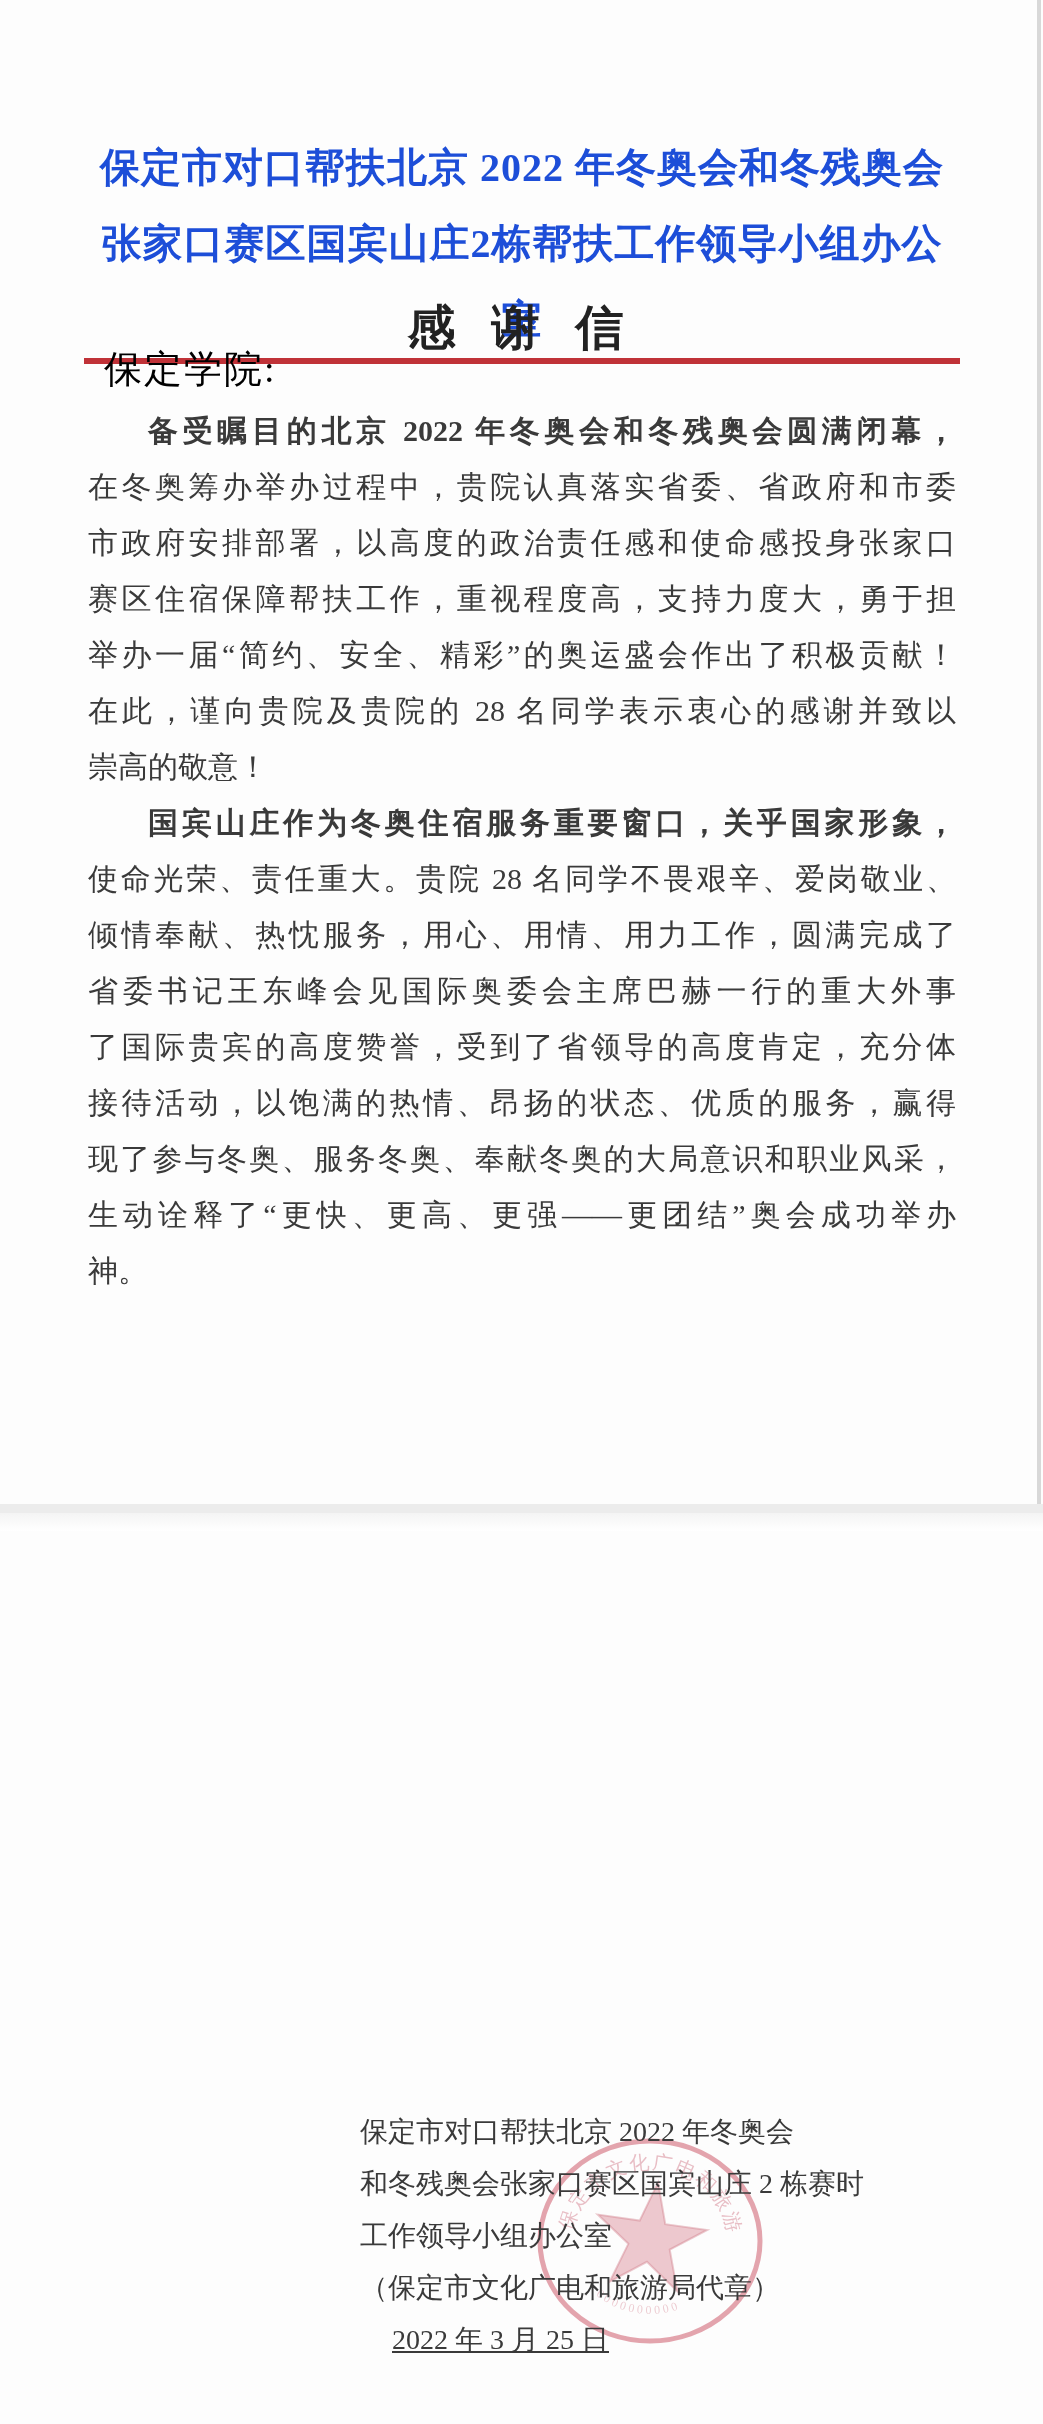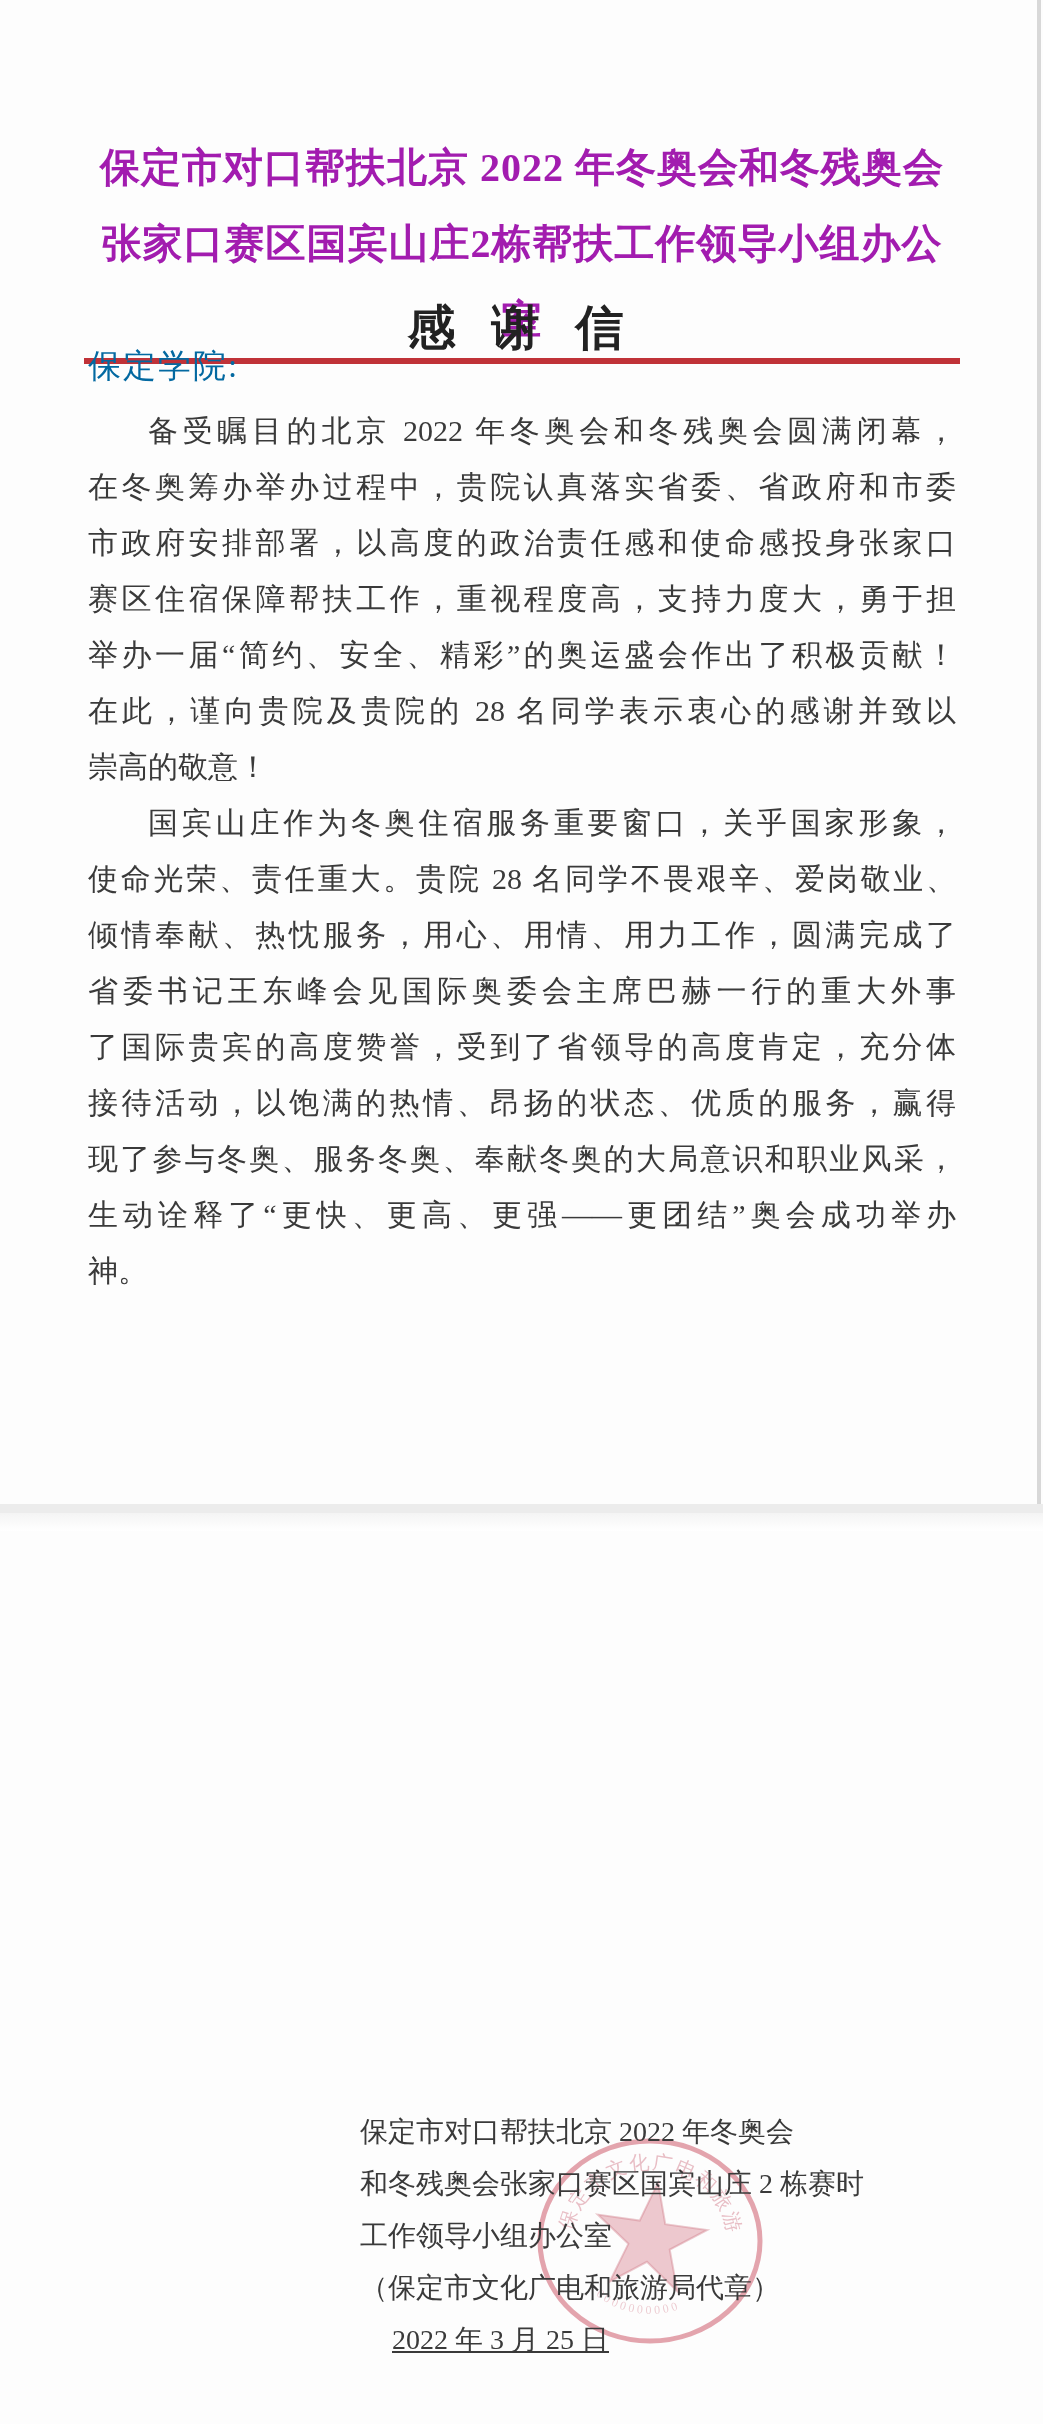--- a/index.html
+++ b/index.html
@@ -9,62 +9,62 @@
     height:2424px;
     background:#fdfdfd;
     font-family:"Liberation Serif","DejaVu Serif",serif;
     overflow:hidden;
   }
   
   .letterhead{
     position:absolute;
     top:130px; left:84px; width:876px;
     text-align:center;
-    color:#a21caf;
+    color:#1d4ed8;
     font-weight:bold;
     font-size:40px;
     line-height:76px;
     border-bottom:6px solid #c03238;
     letter-spacing:1px;
   }
   
   .title{
     position:absolute;
     top:296px; left:0; width:1043px;
     text-align:center;
     color:#222222;
     font-size:48px;
     font-weight:bold;
     letter-spacing:12px;
   }
   
   .salutation{
     position:absolute;
-    top:344px; left:88px;
-    font-size:33px;
-    color:#0369a1;
+    top:344px; left:104px;
+    font-size:38px;
+    color:#000000;
     letter-spacing:2px;
   }
   
   .body{
     position:absolute;
     left:88px; width:868px;
     font-size:30px;
     color:#3a3a3a;
   }
   .body1{ top:403px; }
   .body1 .line{ line-height:56px; }
   .body2{ top:1681px; }
   .body2 .line{ line-height:55px; }
   .line{
     text-align:justify;
     text-align-last:justify;
     white-space:nowrap;
   }
-  .para .line:first-child{ text-indent:2em; }
+  .para .line:first-child{ text-indent:2em;font-weight:bold; }
   .para .line:last-child{ text-align-last:left; white-space:normal; }
   
   .edge-line{
     position:absolute;
     top:0; left:1037px; width:4px; height:1504px;
     background:#d8d8d8;
   }
   .divider{
     position:absolute;
     top:1504px; left:0; width:1043px; height:9px;

